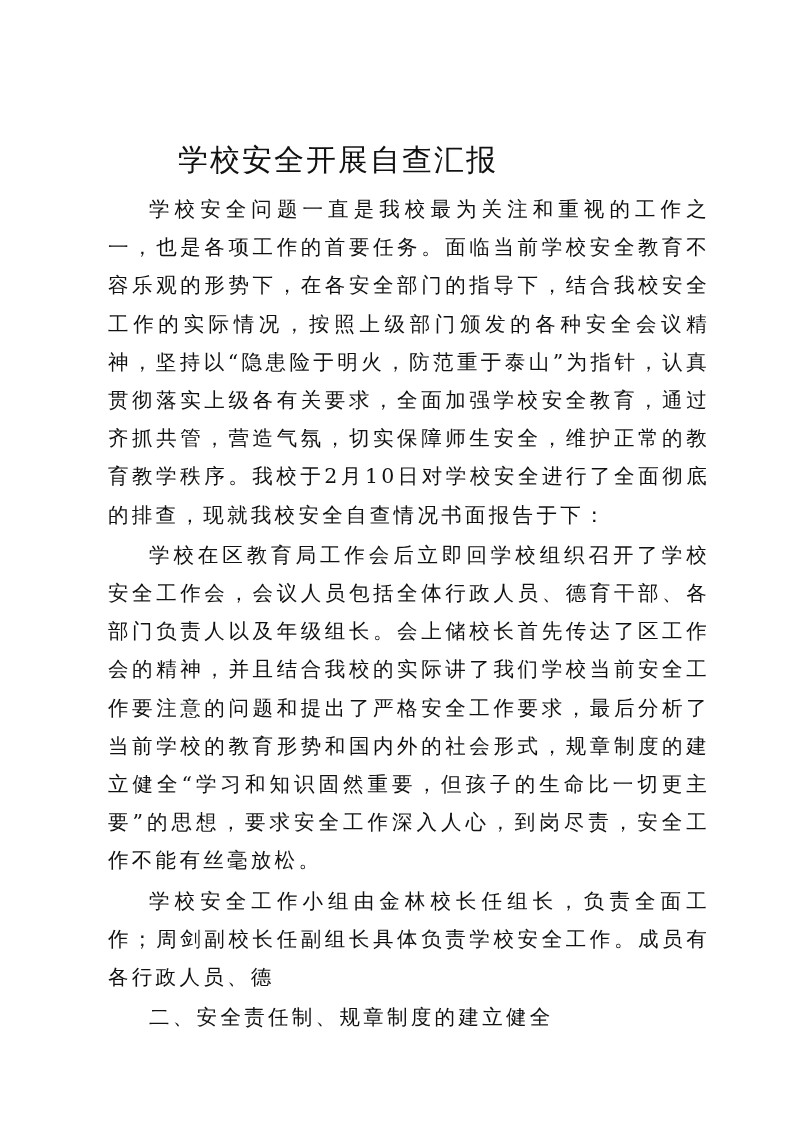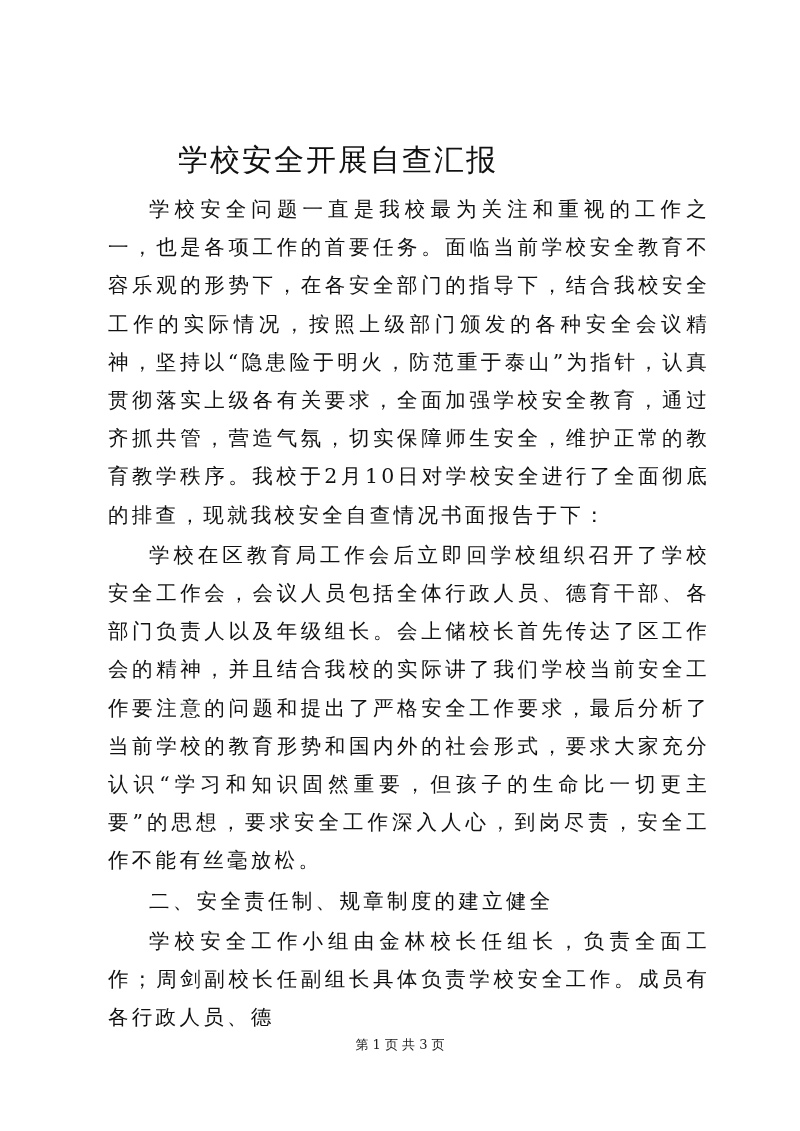--- a/index.html
+++ b/index.html
@@ -60,19 +60,18 @@
     }
   </style>
 </head>
 <body>
 
 <div class="page">
   <h1 class="title">学校安全开展自查汇报</h1>
 
   <div class="body-text">
     <p>学校安全问题一直是我校最为关注和重视的工作之一，也是各项工作的首要任务。面临当前学校安全教育不容乐观的形势下，在各安全部门的指导下，结合我校安全工作的实际情况，按照上级部门颁发的各种安全会议精神，坚持以“隐患险于明火，防范重于泰山”为指针，认真贯彻落实上级各有关要求，全面加强学校安全教育，通过齐抓共管，营造气氛，切实保障师生安全，维护正常的教育教学秩序。我校于2月10日对学校安全进行了全面彻底的排查，现就我校安全自查情况书面报告于下：</p>
-    <p>学校在区教育局工作会后立即回学校组织召开了学校安全工作会，会议人员包括全体行政人员、德育干部、各部门负责人以及年级组长。会上储校长首先传达了区工作会的精神，并且结合我校的实际讲了我们学校当前安全工作要注意的问题和提出了严格安全工作要求，最后分析了当前学校的教育形势和国内外的社会形式，要求大家充分认识“学习和知识固然重要，但孩子的生命比一切更主要”的思想，要求安全工作深入人心，到岗尽责，安全工作不能有丝毫放松。</p>
+    <p>学校在区教育局工作会后立即回学校组织召开了学校安全工作会，会议人员包括全体行政人员、德育干部、各部门负责人以及年级组长。会上储校长首先传达了区工作会的精神，并且结合我校的实际讲了我们学校当前安全工作要注意的问题和提出了严格安全工作要求，最后分析了当前学校的教育形势和国内外的社会形式，规章制度的建立健全“学习和知识固然重要，但孩子的生命比一切更主要”的思想，要求安全工作深入人心，到岗尽责，安全工作不能有丝毫放松。</p>
+    <p>学校安全工作小组由金林校长任组长，负责全面工作；周剑副校长任副组长具体负责学校安全工作。成员有各行政人员、德</p>
     <p>二、安全责任制、规章制度的建立健全</p>
-    <p>学校安全工作小组由金林校长任组长，负责全面工作；周剑副校长任副组长具体负责学校安全工作。成员有各行政人员、德</p>
   </div>
 
-  <div class="footer">第 1 页  共 3 页</div>
 </div>
 
 </body></html>

